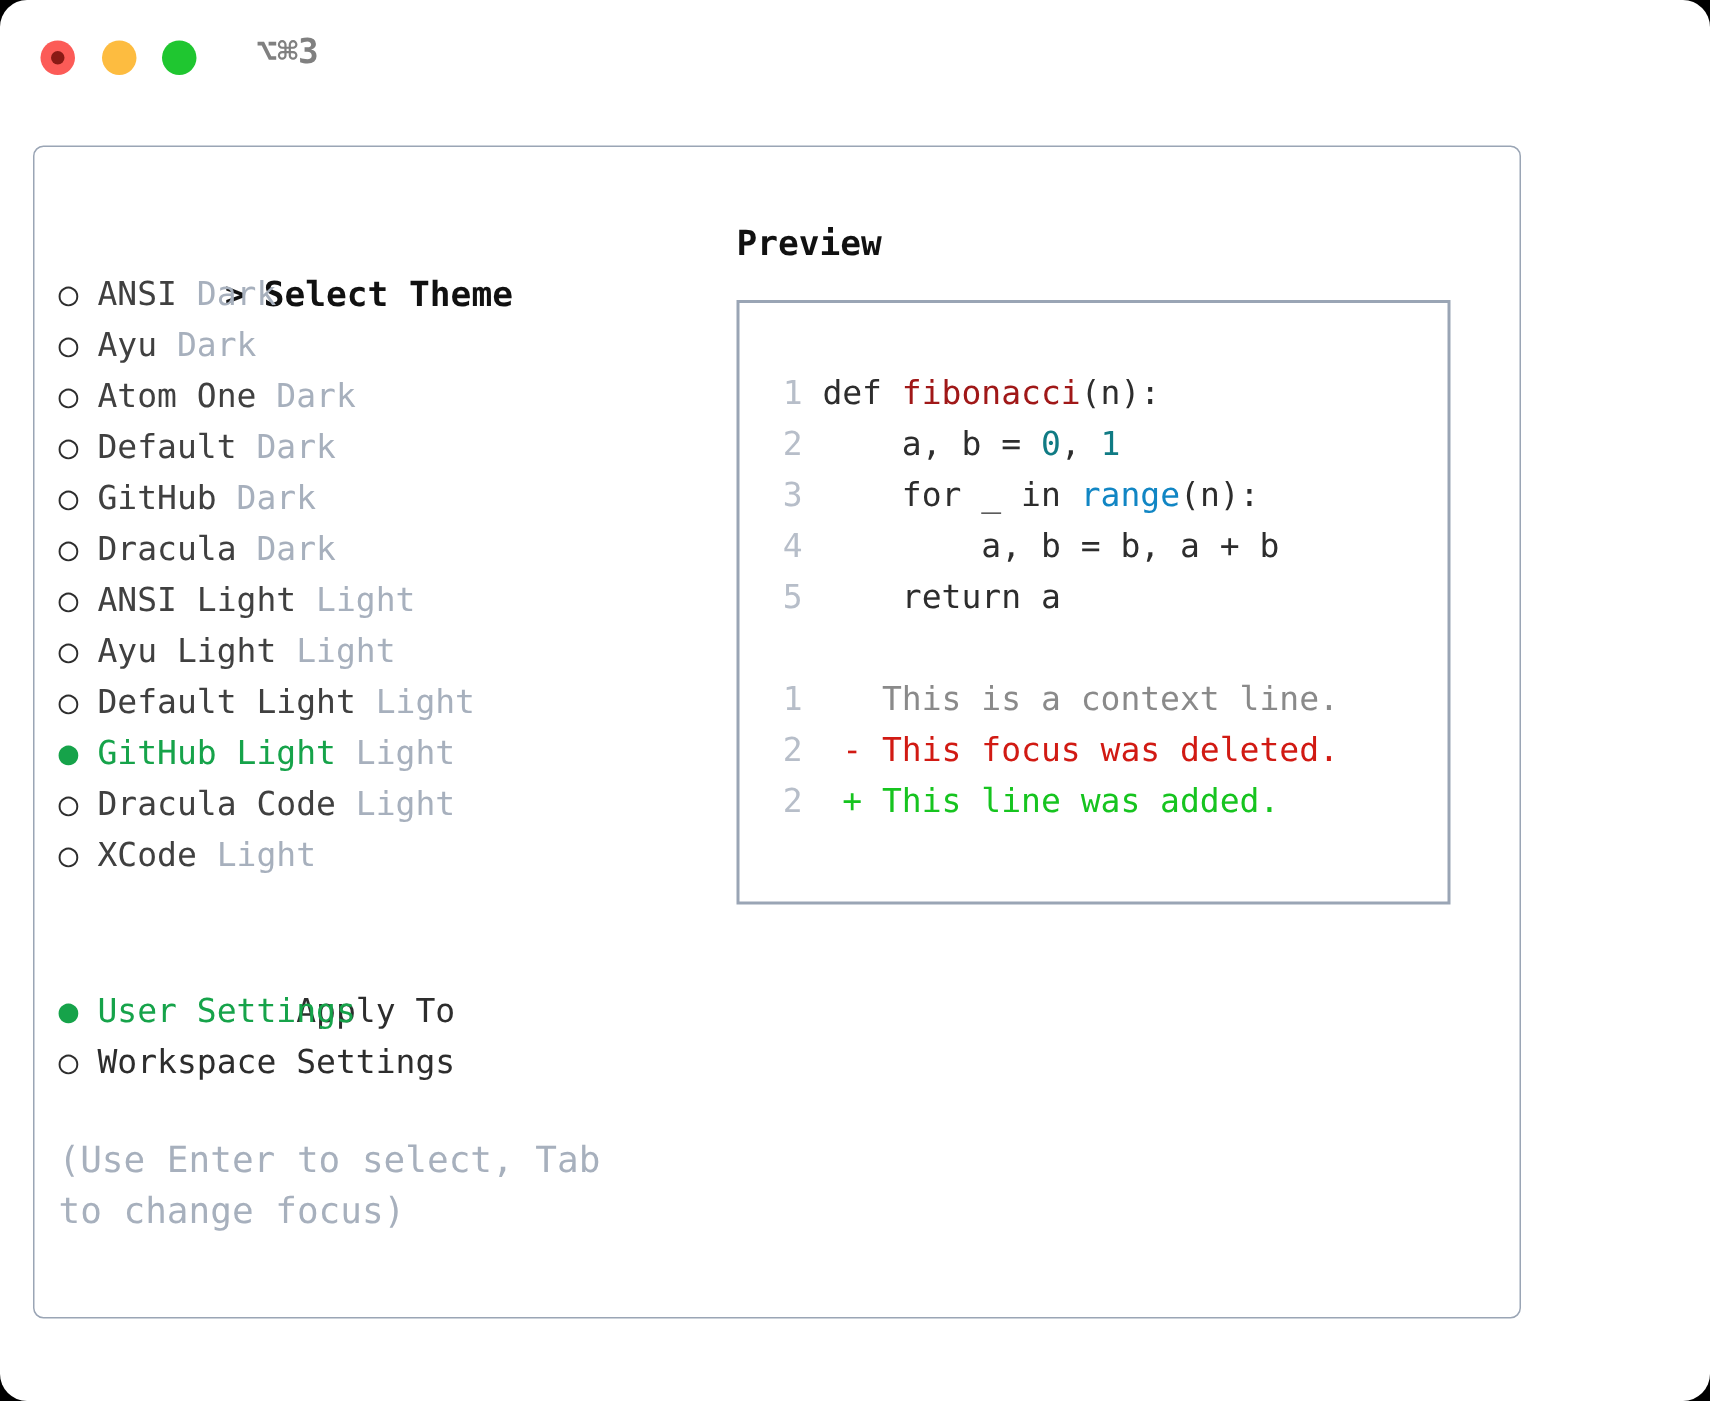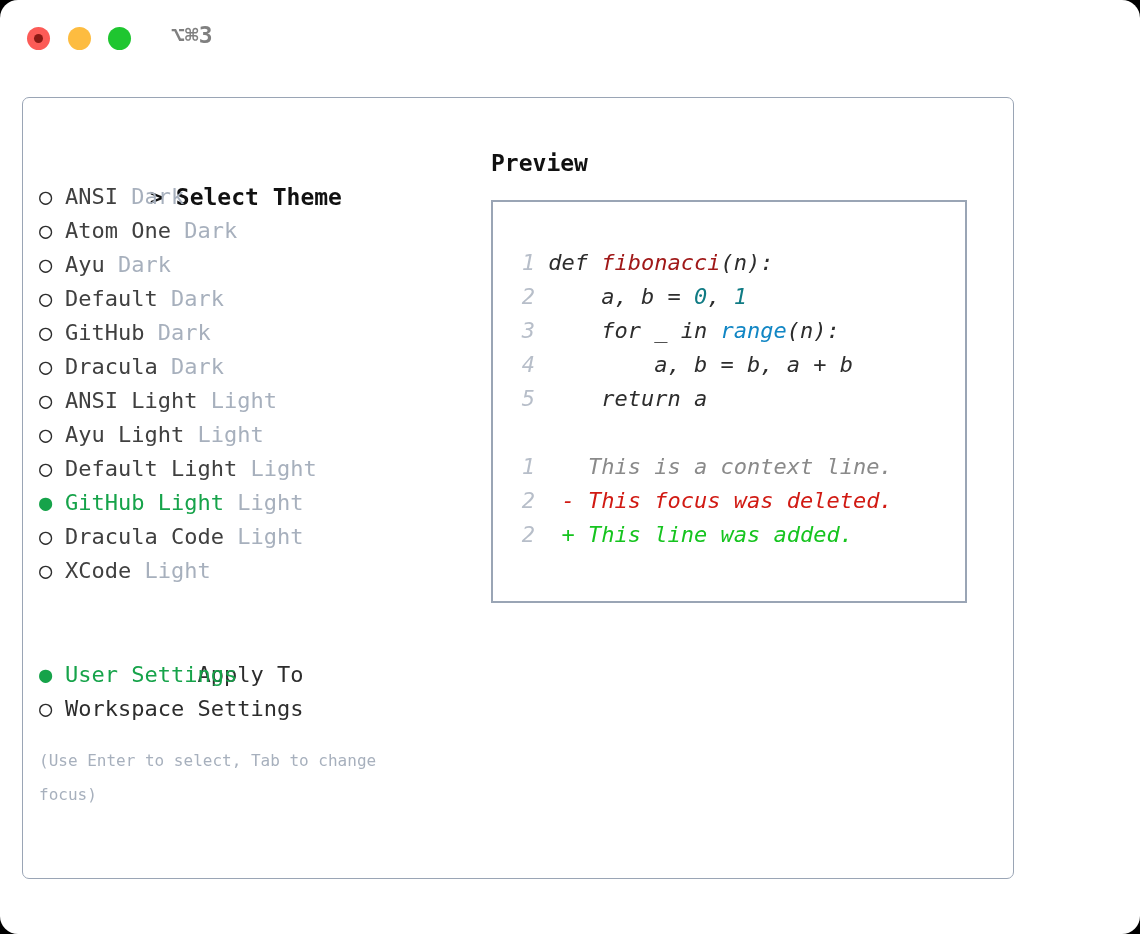--- a/index.html
+++ b/index.html
@@ -100,22 +100,22 @@
   }
   .theme-name { color: #404040; }
   .theme-kind { color: #a7b0bd; }
   .selected .marker,
   .selected .theme-name,
   .selected .opt-label { color: #16a34a; }
   .plain-label { color: #2d2d2d; }
 
   #apply-block { margin-top: 36px; }
   #hint {
-    margin-top: 18px;
-    font-size: 16px;
+    margin-top: 30px;
+    font-size: 24px;
     line-height: 34px;
     color: #a7b0bd;
     width: 400px;
   }
 
   
   #right-col {
     position: absolute;
     left: 468px;
     top: 48px;
@@ -135,21 +135,20 @@
     border: 2px solid #9aa5b5;
     box-sizing: border-box;
     background: #ffffff;
     padding: 44px 0 0 16px;
   }
   .code-line {
     font-size: 22px;
     line-height: 34px;
     white-space: pre;
     color: #2d2d2d;
-    font-style: italic;
   }
   .lineno {
     display: inline-block;
     width: 26px;
     text-align: right;
     color: #b7bec9;
   }
   .gap { height: 34px; }
   .kw   { color: #2d2d2d; }
   .fn   { color: #a01818; }
@@ -172,22 +171,22 @@
   </div>
 
   <div id="panel">
 
     <div id="left-col">
       <div class="row hdr">
         <span class="marker">&gt; </span><span>Select Theme</span>
       </div>
       <div id="theme-list">
           <div class="row"><span class="marker">○ </span><span class="theme-name">ANSI</span><span class="theme-kind"> Dark</span></div>
+          <div class="row"><span class="marker">○ </span><span class="theme-name">Ayu</span><span class="theme-kind"> Dark</span></div>
           <div class="row"><span class="marker">○ </span><span class="theme-name">Atom One</span><span class="theme-kind"> Dark</span></div>
-          <div class="row"><span class="marker">○ </span><span class="theme-name">Ayu</span><span class="theme-kind"> Dark</span></div>
           <div class="row"><span class="marker">○ </span><span class="theme-name">Default</span><span class="theme-kind"> Dark</span></div>
           <div class="row"><span class="marker">○ </span><span class="theme-name">GitHub</span><span class="theme-kind"> Dark</span></div>
           <div class="row"><span class="marker">○ </span><span class="theme-name">Dracula</span><span class="theme-kind"> Dark</span></div>
           <div class="row"><span class="marker">○ </span><span class="theme-name">ANSI Light</span><span class="theme-kind"> Light</span></div>
           <div class="row"><span class="marker">○ </span><span class="theme-name">Ayu Light</span><span class="theme-kind"> Light</span></div>
           <div class="row"><span class="marker">○ </span><span class="theme-name">Default Light</span><span class="theme-kind"> Light</span></div>
           <div class="row selected"><span class="marker">● </span><span class="theme-name">GitHub Light</span><span class="theme-kind"> Light</span></div>
           <div class="row"><span class="marker">○ </span><span class="theme-name">Dracula Code</span><span class="theme-kind"> Light</span></div>
           <div class="row"><span class="marker">○ </span><span class="theme-name">XCode</span><span class="theme-kind"> Light</span></div>
         </div>

